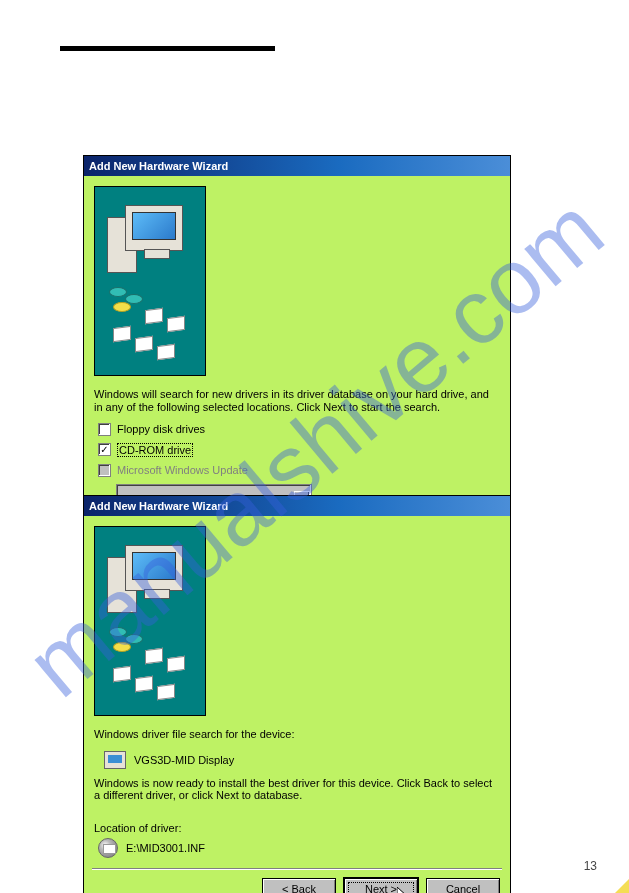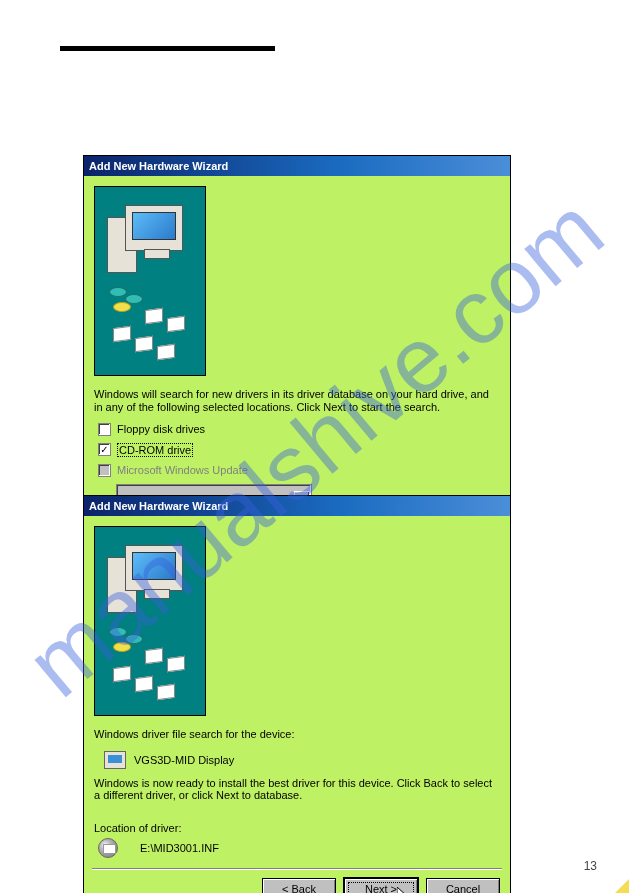--- a/index.html
+++ b/index.html
@@ -169,21 +169,21 @@
     display:flex; align-items:center; justify-content:center;
     font-size:11px;
     position:relative;
   }
   .btn.default { box-shadow: inset 1px 1px #fff, inset -1px -1px #808080, 0 0 0 1px #000; }
   .btn .focus-ring { position:absolute; left:3px; right:3px; top:3px; bottom:3px; border:1px dotted #000;}
   .device-row { display:flex; align-items:center; gap:8px; margin:8px 0 8px 10px;}
   .device-icon { width:22px; height:18px; background:#e6e2d8; border:1px solid #666; position:relative;}
   .device-icon:before{content:"";position:absolute; left:3px; top:3px; right:3px; bottom:5px; background:#3b8fd4;}
   .loc-label { margin-top:20px; margin-bottom:4px;}
-  .loc-row { display:flex; align-items:center; gap:22px; margin-left:4px;}
+  .loc-row { display:flex; align-items:center; gap:8px; margin-left:4px;}
   .inf-icon {
     width:20px; height:20px; border-radius:50%;
     background: radial-gradient(circle at 35% 35%, #fff 0%, #bbb 30%, #999 60%, #777 100%);
     border:1px solid #666;
     position:relative;
   }
   .inf-icon:after{content:""; position:absolute; left:4px; top:5px; width:11px; height:8px; background:#fff; border:1px solid #999;}
   .cursor {
     position:absolute;
     width:12px; height:18px;

